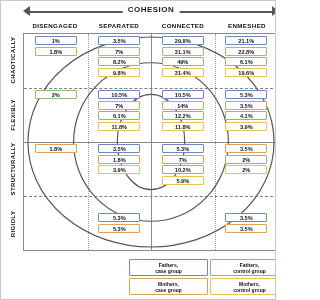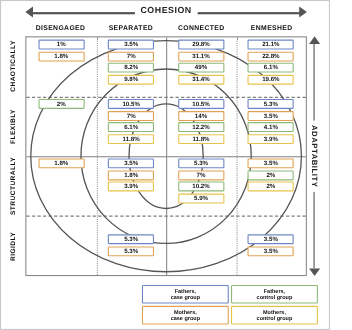--- a/index.html
+++ b/index.html
@@ -6,21 +6,21 @@
   html, body {
     margin: 0;
     padding: 0;
     background: #ffffff;
   }
   body {
     font-family: "Liberation Sans", sans-serif;
   }
   #page {
     position: relative;
-    width: 300px;
+    width: 276px;
     height: 300px;
     background: #ffffff;
     overflow: hidden;
     border: 1px solid #c8c8c8;
     box-sizing: border-box;
   }
 
   
   #cohesion-axis {
     position: absolute;

